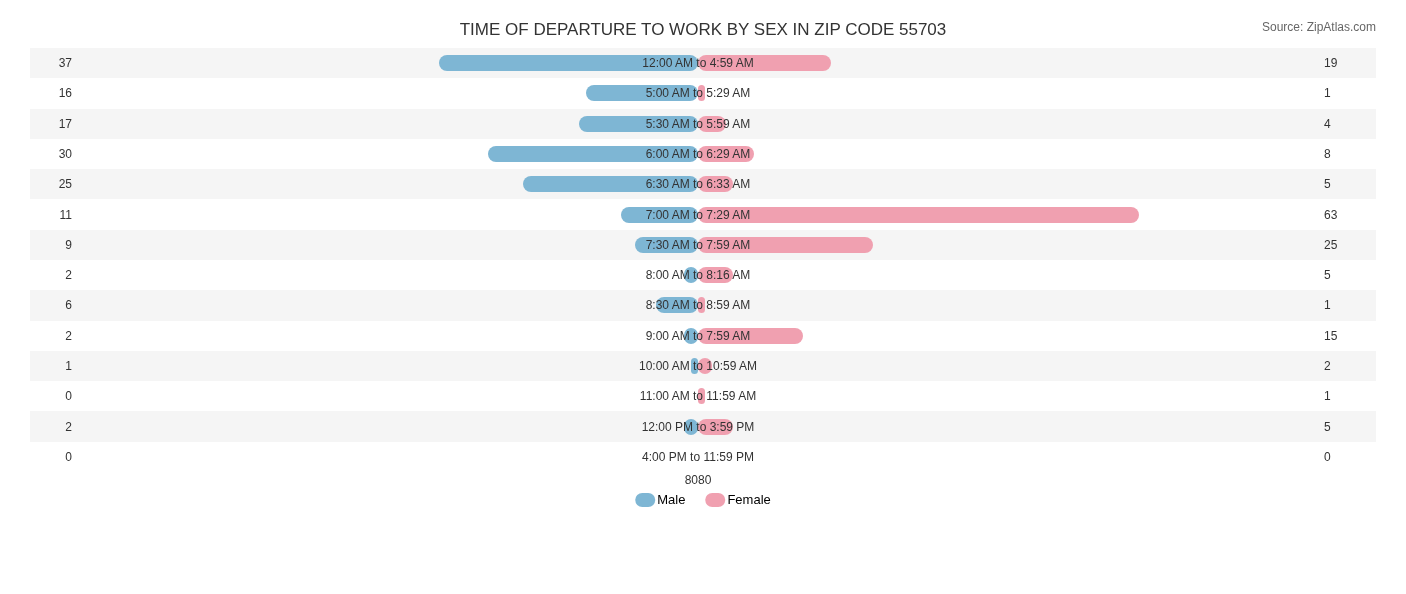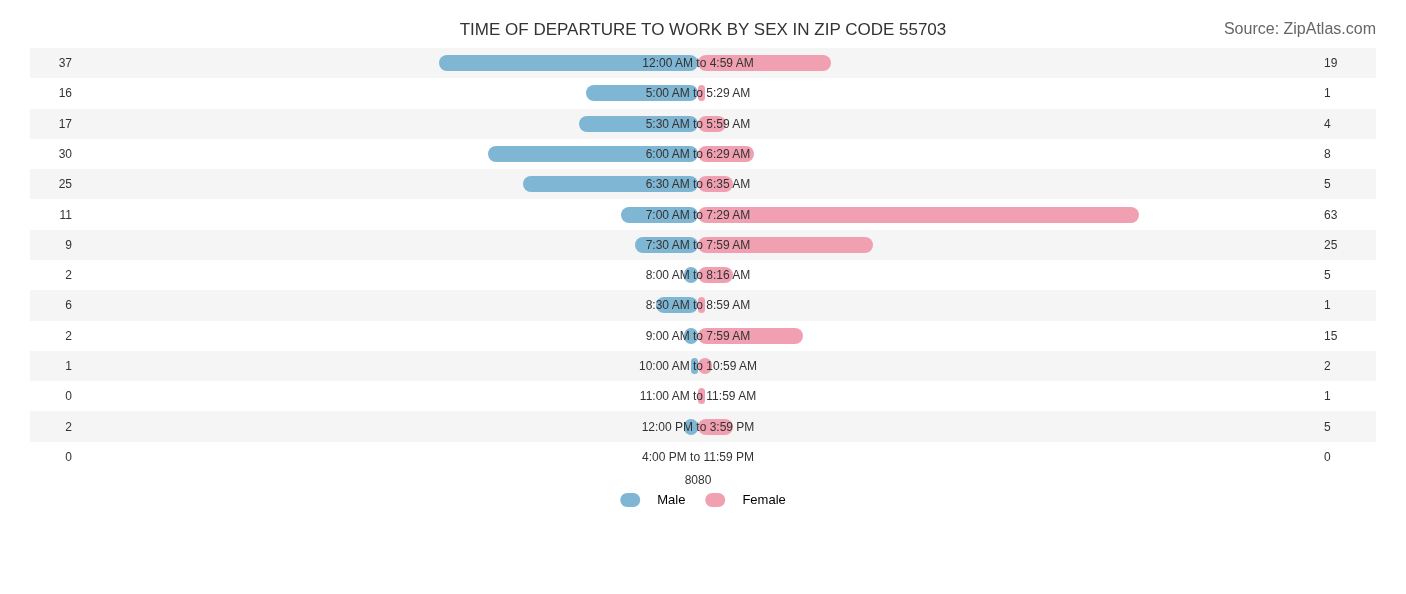--- a/index.html
+++ b/index.html
@@ -20,21 +20,21 @@
       font-size: 17px;
       font-weight: normal;
       color: #333;
       margin-bottom: 4px;
       text-align: center;
     }
     .chart-source {
       position: absolute;
       top: 20px;
       right: 30px;
-      font-size: 16px;
+      font-size: 12px;
       color: #666;
     }
     .chart-area {
       position: relative;
       width: 100%;
       height: calc(100% - 60px);
       margin-top: 8px;
     }
     .rows-container {
       position: absolute;
@@ -122,21 +122,21 @@
       left: 50%;
       transform: translateX(-50%);
       display: flex;
       align-items: center;
       gap: 20px;
       font-size: 13px;
     }
     .legend-item {
       display: flex;
       align-items: center;
-      gap: 17px;
+      gap: 2px;
     }
     .legend-box {
       width: 20px;
       height: 14px;
       border-radius: 7px;
     }
     .male-legend { background: #7eb6d4; }
     .female-legend { background: #f0a0b0; }
   </style>
 </head>
@@ -180,21 +180,21 @@
           <div class="bars-center">
             <div class="label-center">6:00 AM to 6:29 AM</div>
             <div class="male-bar" style="width: 210px;"></div>
             <div class="female-bar" style="width: 56px;"></div>
           </div>
           <div class="right-value">8</div>
         </div>
         <div class="bar-row">
           <div class="left-value">25</div>
           <div class="bars-center">
-            <div class="label-center">6:30 AM to 6:35 AM</div>
+            <div class="label-center">6:30 AM to 6:33 AM</div>
             <div class="male-bar" style="width: 175px;"></div>
             <div class="female-bar" style="width: 35px;"></div>
           </div>
           <div class="right-value">5</div>
         </div>
         <div class="bar-row">
           <div class="left-value">11</div>
           <div class="bars-center">
             <div class="label-center">7:00 AM to 7:29 AM</div>
             <div class="male-bar" style="width: 77px;"></div>

